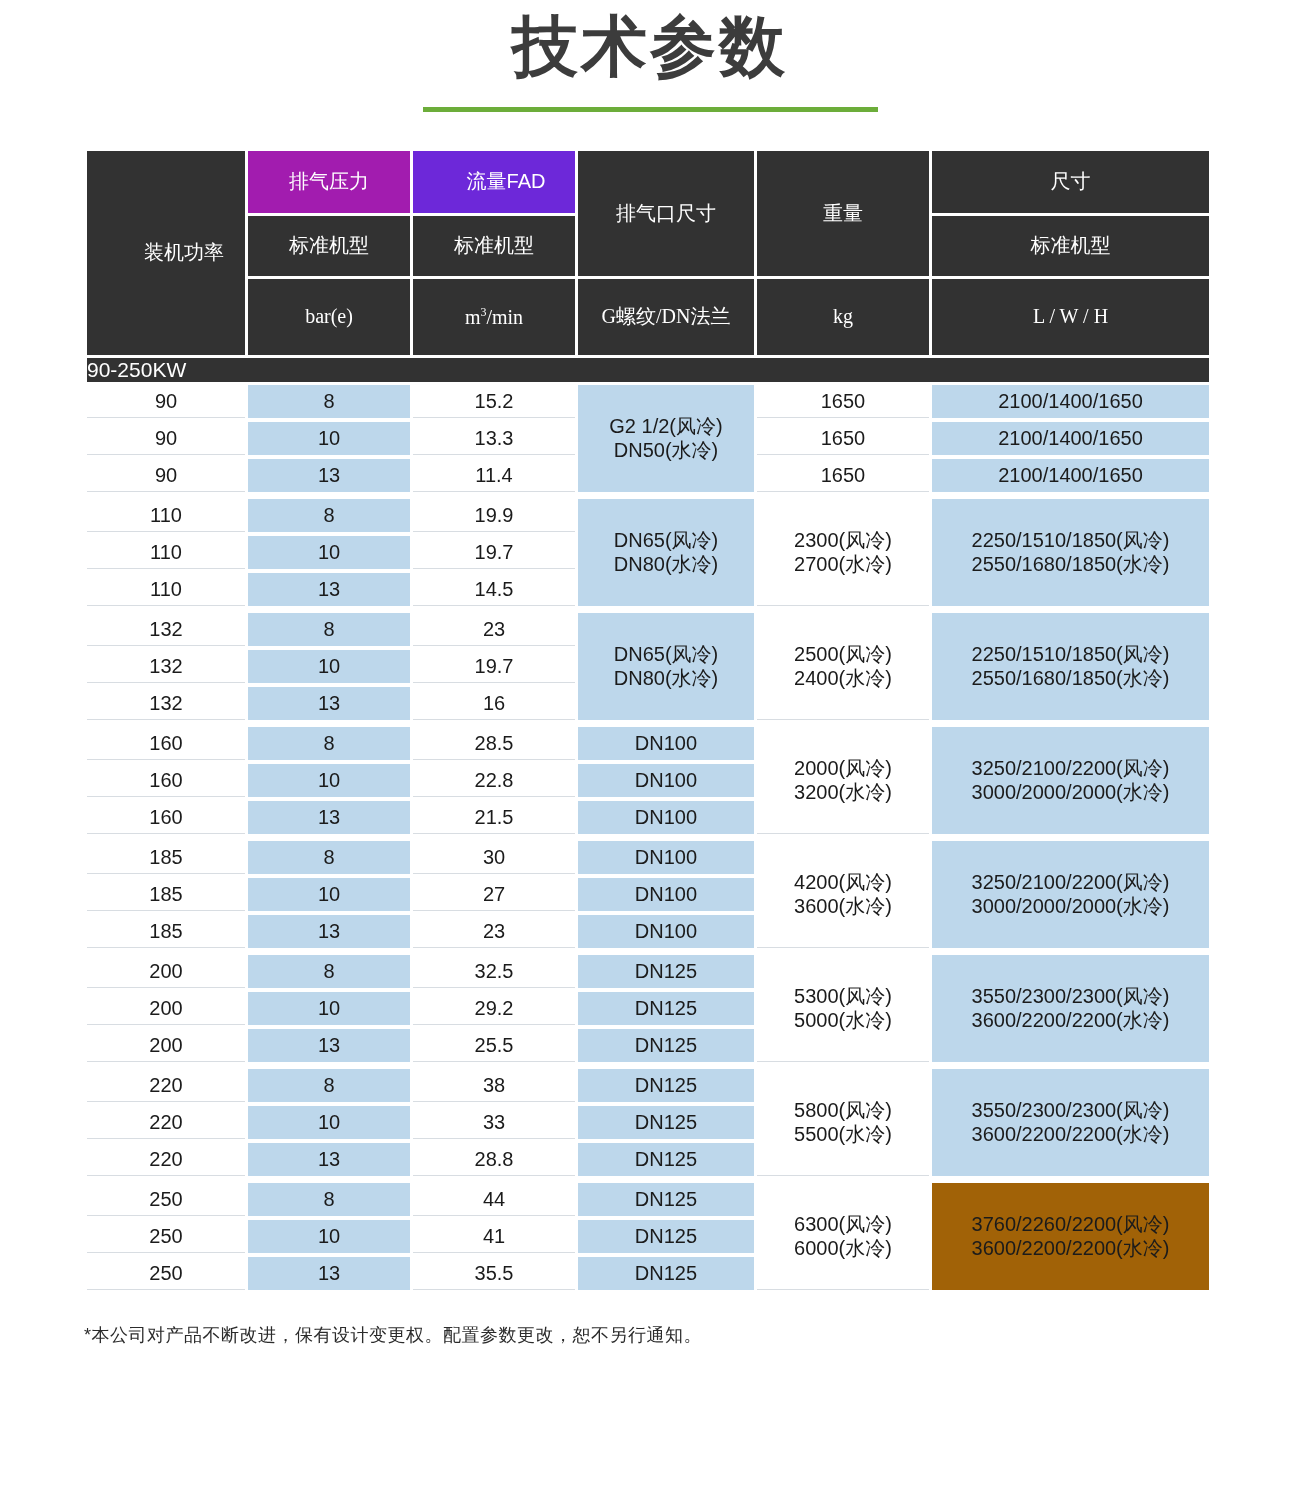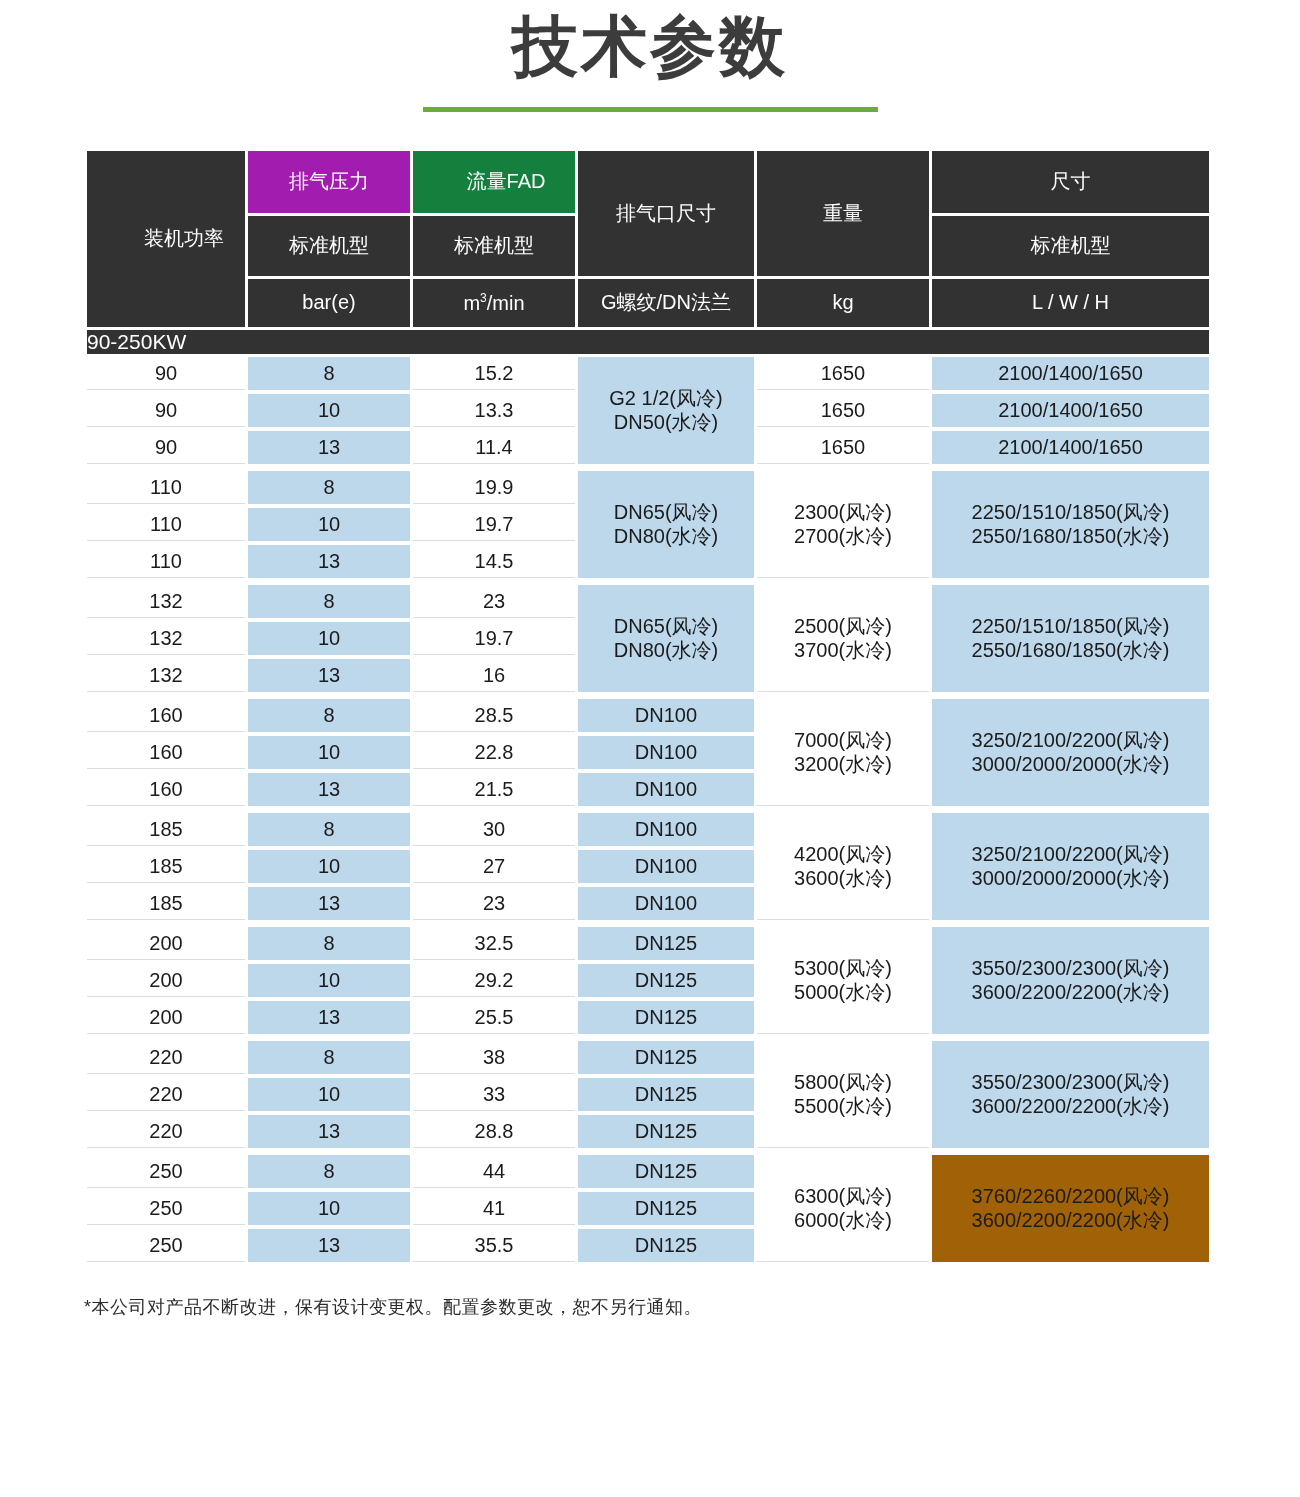--- a/index.html
+++ b/index.html
@@ -16,21 +16,21 @@
   .table-wrap{margin:36px 0 0 84px;width:1128px;}
   table.spec{
     width:100%;table-layout:fixed;border-collapse:separate;border-spacing:3px;
   }
   table.spec th{
     color:#ffffff;font-weight:normal;font-size:20px;text-align:center;
     vertical-align:middle;padding:0;
   }
   tr.hr1 th{height:62px;}
   tr.hr2 th{height:60px;}
-  tr.hr3 th{height:48px;}
+  tr.hr3 th{height:76px;font-family:Liberation Serif, serif;}
   td.section{
     color:#ffffff;font-size:21px;text-align:left;padding:0 0 0 28px;
     height:17px;vertical-align:middle;
   }
   table.spec td{padding:0;}
   tbody td.d{
     font-size:20px;color:#1b1b1b;text-align:center;vertical-align:middle;
     height:33px;line-height:1.2;
   }
   td.w{background:#ffffff;box-shadow:inset 0 -1px 0 #d8dde2;border-bottom:1px solid #ffffff;}
@@ -55,21 +55,21 @@
         <col style="width:162px">
         <col style="width:162px">
       <col style="width:176px">
         <col style="width:172px">
         <col>
     </colgroup>
     <thead>
       <tr class="hr1">
         <th rowspan="3" style="background: rgb(50, 50, 50); padding-left: 36px;">装机功率</th>
         <th style="background: #a21caf;">排气压力</th>
-        <th style="background: #15803d; padding-left: 24px;">流量FAD</th>
+        <th style="background: #6d28d9; padding-left: 24px;">流量FAD</th>
         <th rowspan="2" style="background: rgb(50, 50, 50);">排气口尺寸</th>
         <th rowspan="2" style="background: rgb(50, 50, 50);">重量</th>
         <th style="background: rgb(50, 50, 50);">尺寸</th>
       </tr>
       <tr class="hr2">
         <th style="background: rgb(50, 50, 50);">标准机型</th>
         <th style="background: rgb(50, 50, 50);">标准机型</th>
         <th style="background: rgb(50, 50, 50);">标准机型</th>
       </tr>
       <tr class="hr3">
@@ -139,21 +139,21 @@
         <tr>
           <td class="d w">132</td>
           <td class="d b" style="background: rgb(189, 215, 235);">8</td>
           <td class="d w">23</td>
           <td class="d b gend m" rowspan="3" style="background: rgb(189, 215, 235);">
             <div>DN65(风冷)</div>
             <div>DN80(水冷)</div>
           </td>
           <td class="d w gend m" rowspan="3">
             <div>2500(风冷)</div>
-            <div>3700(水冷)</div>
+            <div>2400(水冷)</div>
           </td>
           <td class="d b gend m" rowspan="3" style="background: rgb(189, 215, 235);">
             <div>2250/1510/1850(风冷)</div>
             <div>2550/1680/1850(水冷)</div>
           </td>
         </tr>
         <tr>
           <td class="d w">132</td>
           <td class="d b" style="background: rgb(189, 215, 235);">10</td>
           <td class="d w">19.7</td>
@@ -162,21 +162,21 @@
           <td class="d w gend">132</td>
           <td class="d b gend" style="background: rgb(189, 215, 235);">13</td>
           <td class="d w gend">16</td>
         </tr>
         <tr>
           <td class="d w">160</td>
           <td class="d b" style="background: rgb(189, 215, 235);">8</td>
           <td class="d w">28.5</td>
           <td class="d b" style="background: rgb(189, 215, 235);">DN100</td>
           <td class="d w gend m" rowspan="3">
-            <div>7000(风冷)</div>
+            <div>2000(风冷)</div>
             <div>3200(水冷)</div>
           </td>
           <td class="d b gend m" rowspan="3" style="background: rgb(189, 215, 235);">
             <div>3250/2100/2200(风冷)</div>
             <div>3000/2000/2000(水冷)</div>
           </td>
         </tr>
         <tr>
           <td class="d w">160</td>
           <td class="d b" style="background: rgb(189, 215, 235);">10</td>

